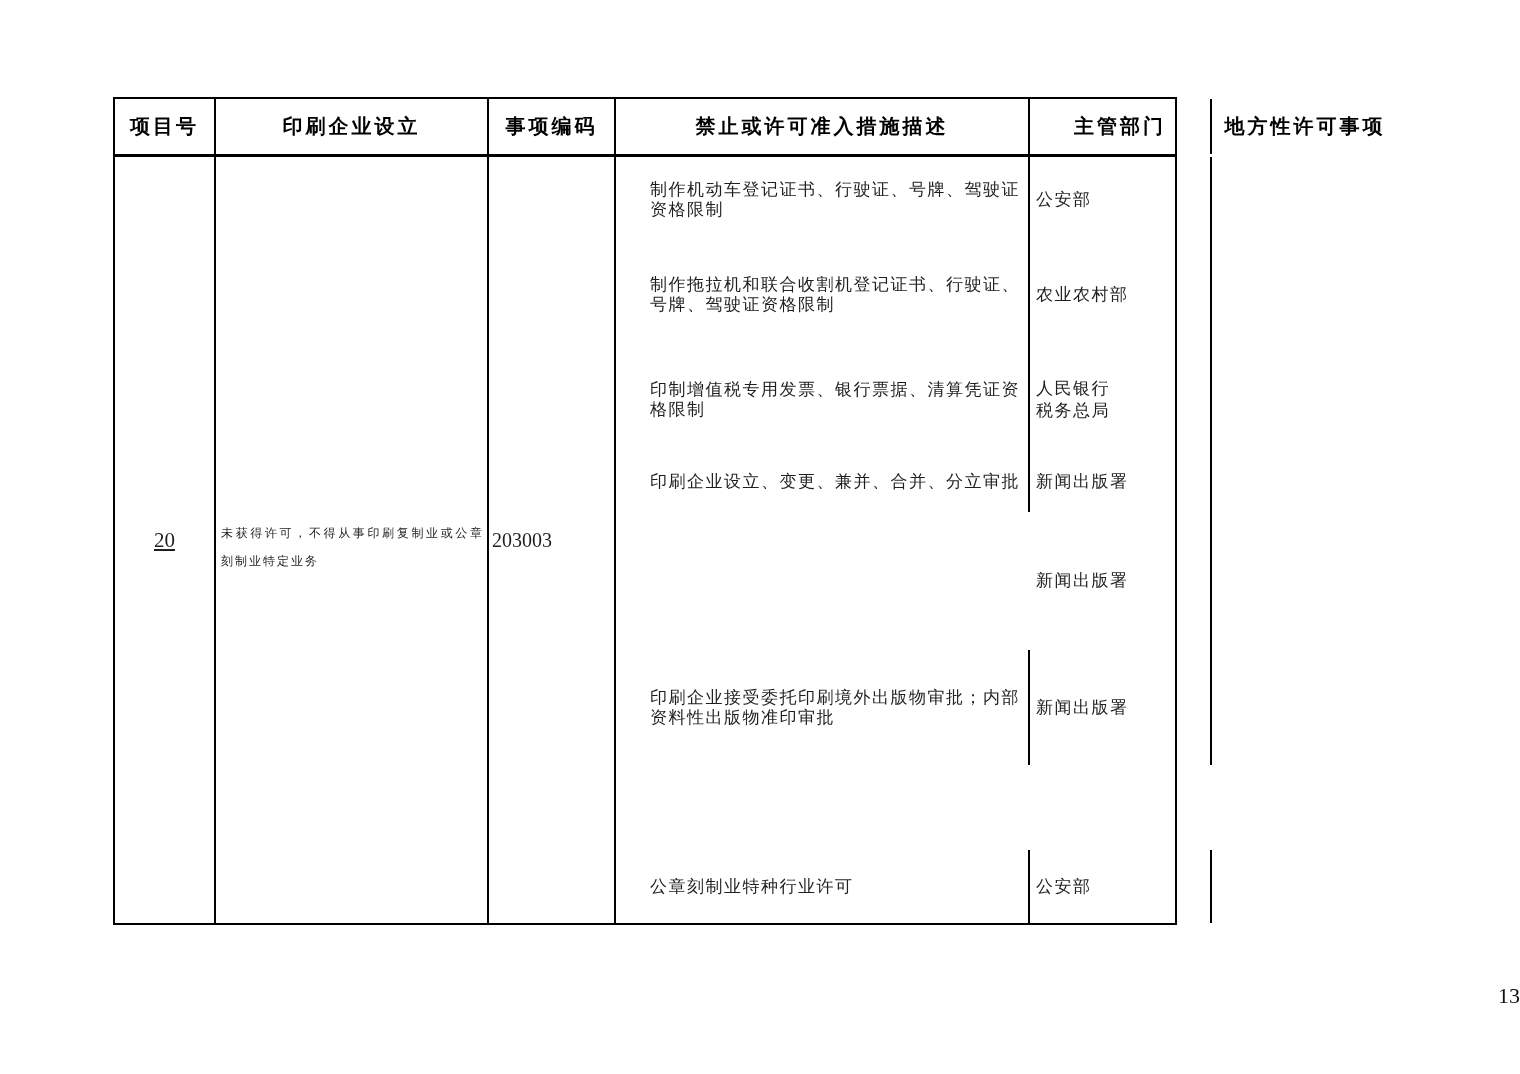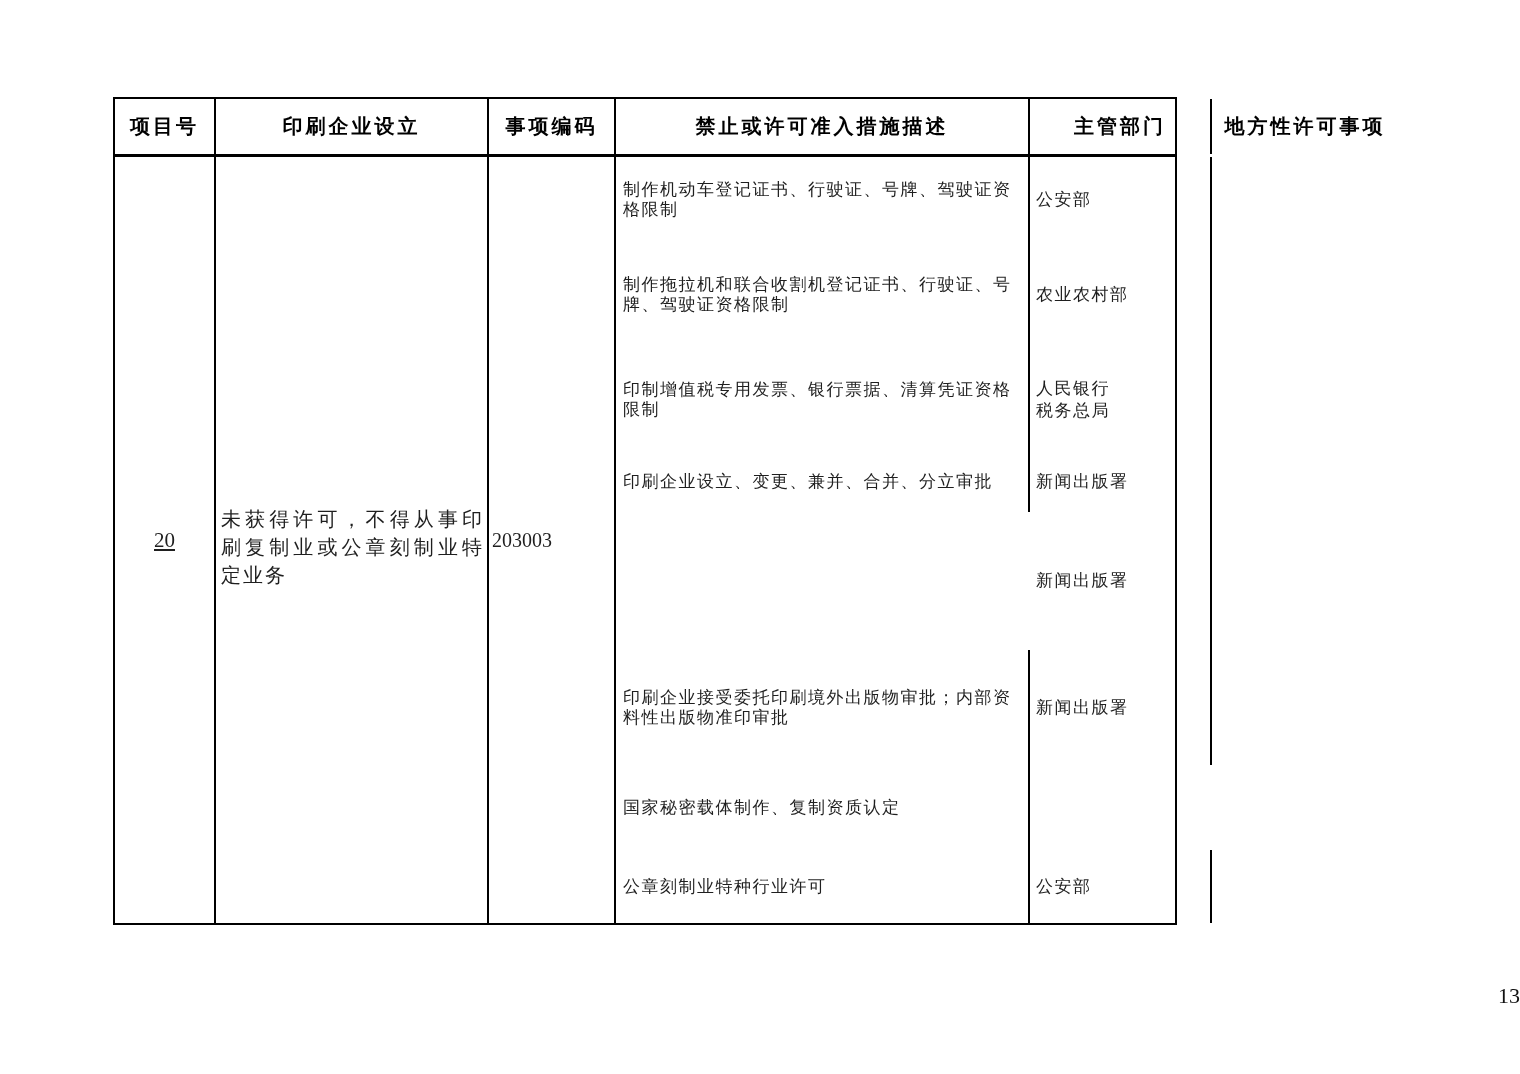--- a/index.html
+++ b/index.html
@@ -62,43 +62,44 @@
     align-items: center;
     justify-content: center;
     font-size: 21px;
     text-decoration: underline;
   }
   .cell-matter {
     grid-column: 2;
     display: flex;
     align-items: center;
     padding: 14px 3px 0 5px;
-    font-size: 20px;
+    font-size: 12px;
     line-height: 28px;
     letter-spacing: 2px;
   }
   .cell-matter .matter-text {
     width: 100%;
     text-align: justify;
   }
   .cell-code {
     grid-column: 3;
     display: flex;
     align-items: center;
     padding-left: 3px;
     font-size: 20px;
   }
   .cell-measure {
     grid-column: 4;
     display: flex;
     align-items: center;
-    padding: 0 6px 0 7px;
+    padding: 0 6px 0 20px;
     font-size: 17px;
     line-height: 20px;
     letter-spacing: 1.5px;
+    margin-left: 14px;
   }
   .cell-dept {
     grid-column: 5;
     display: flex;
     align-items: center;
     padding-left: 6px;
     font-size: 17px;
     line-height: 22px;
     letter-spacing: 1.5px;
     white-space: pre-line;
@@ -137,21 +138,20 @@
       <span class="matter-text">未获得许可，不得从事印刷复制业或公章刻制业特定业务</span>
     </div>
 
     <div class="cell cell-code span-all">203003</div>
 
     <div class="cell cell-measure" style="grid-row:1">制作机动车登记证书、行驶证、号牌、驾驶证资格限制</div>
     <div class="cell cell-measure" style="grid-row:2">制作拖拉机和联合收割机登记证书、行驶证、号牌、驾驶证资格限制</div>
     <div class="cell cell-measure" style="grid-row:3">印制增值税专用发票、银行票据、清算凭证资格限制</div>
     <div class="cell cell-measure" style="grid-row:4">印刷企业设立、变更、兼并、合并、分立审批</div>
     <div class="cell cell-measure" style="grid-row:6">印刷企业接受委托印刷境外出版物审批；内部资料性出版物准印审批</div>
-    <div class="cell cell-measure" style="grid-row:7">国家秘密载体制作、复制资质认定</div>
     <div class="cell cell-measure" style="grid-row:8">公章刻制业特种行业许可</div>
 
     <div class="cell cell-dept" style="grid-row:1">公安部</div>
     <div class="cell cell-dept" style="grid-row:2">农业农村部</div>
     <div class="cell cell-dept" style="grid-row:3">人民银行
 税务总局</div>
     <div class="cell cell-dept" style="grid-row:4">新闻出版署</div>
     <div class="cell cell-dept" style="grid-row:5">新闻出版署</div>
     <div class="cell cell-dept" style="grid-row:6">新闻出版署</div>
     <div class="cell cell-dept" style="grid-row:8">公安部</div>

